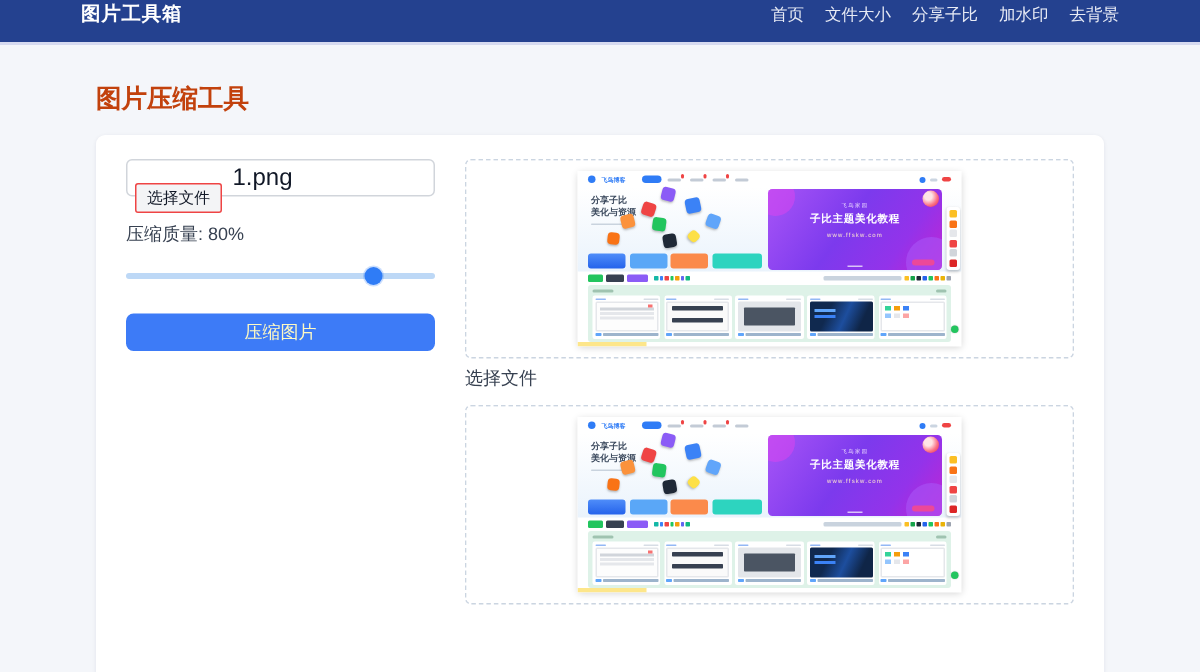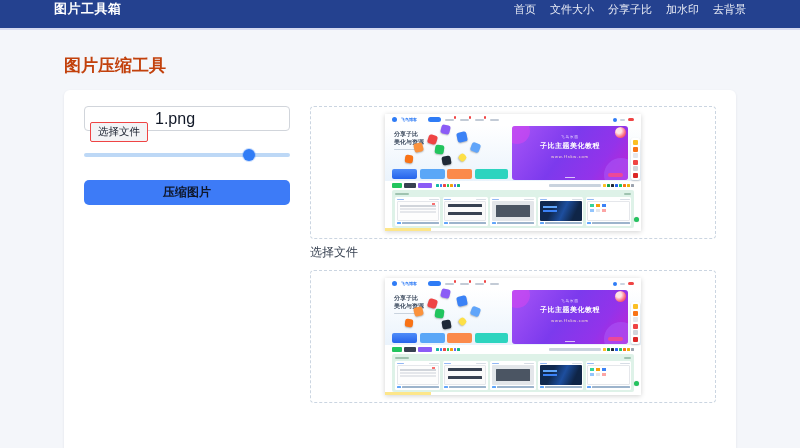--- a/index.html
+++ b/index.html
@@ -76,21 +76,21 @@
   }
   .slider-thumb {
     position: absolute; top: 1px; width: 12px; height: 12px;
     border-radius: 50%; background: #2f7cf6; transform: translateX(-50%);
     box-shadow: 0 0 0 1px rgba(47,124,246,.25);
   }
 
   .action-btn {
     display: block; width: 100%; height: 25px;
     background: #3d7bf7; border: none; border-radius: 5px;
-    color: #0f172a; font-size: 12px; font-weight: bold;
+    color: #fef9c3; font-size: 12px; font-weight: normal;
     font-family: "Liberation Sans", sans-serif;
     cursor: pointer; margin-bottom: 10px;
   }
 
   
   .right-col { flex: 1; min-width: 0; }
   .preview-box {
     border: 1px dashed #cbd5e1;
     border-radius: 4px;
     height: 133px;
@@ -207,20 +207,21 @@
 <main class="main">
   <h1 class="page-title">图片压缩工具</h1>
 
   <div class="card">
 
     <div class="left-col">
       <div class="file-box">
         <button class="file-btn">选择文件</button>
         <span class="file-name">1.png</span>
       </div>
+      <div class="field-label">压缩质量: 80%</div>
       <div class="slider">
         <div class="slider-track"></div>
         <div class="slider-thumb" style="left: 80%;"></div>
       </div>
       <button class="action-btn">压缩图片</button>
     </div>
 
     <div class="right-col">
       <div class="preview-box">
   <div class="mini">

